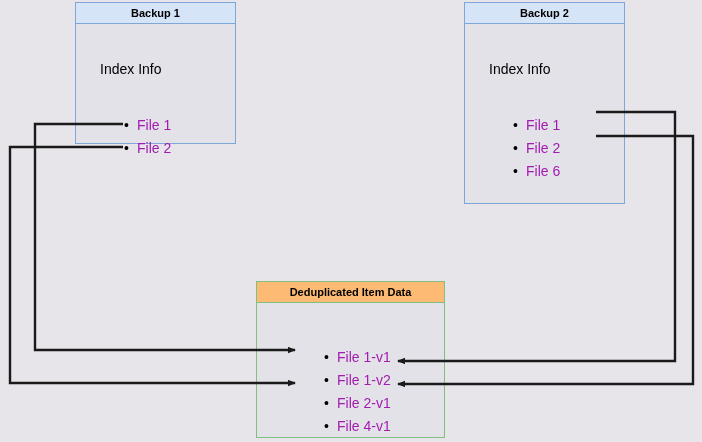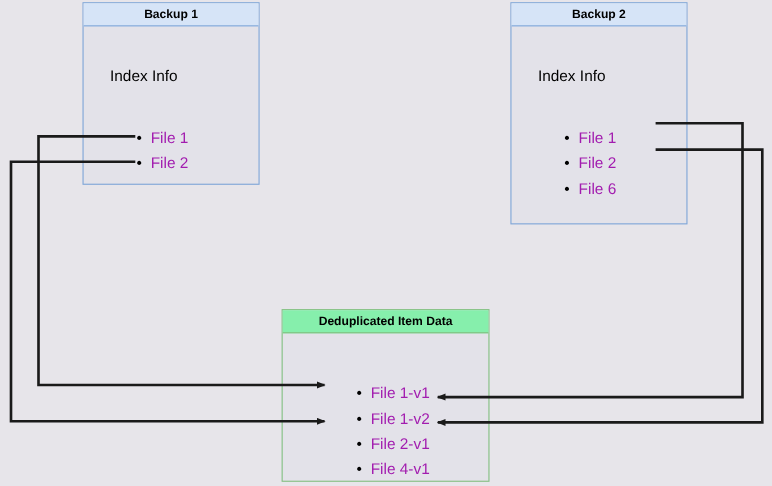--- a/index.html
+++ b/index.html
@@ -43,21 +43,21 @@
     height: 21px;
     line-height: 20px;
     text-align: center;
     font-size: 11px;
     font-weight: bold;
     color: #000;
     background: #d6e4f7;
     border-bottom: 1.5px solid #7ea6d8;
   }
   .node.green .node-header {
-    background: #86efac;
+    background: #fdba74;
     border-bottom-color: #82c080;
   }
   .node-body {
     position: relative;
     height: calc(100% - 21px);
   }
   .section-title {
     position: absolute;
     font-size: 14px;
     color: #000000;
@@ -78,21 +78,21 @@
   }
   ul.file-list li::before {
     content: "\2022";
     position: absolute;
     left: -13px;
     top: 0;
     font-size: 14px;
     color: #000;
   }
   
-  #backup1 { left: 75px;  top: 2px;   width: 161px; height: 166px; }
+  #backup1 { left: 75px;  top: 2px;   width: 161px; height: 142px; }
   #backup2 { left: 464px; top: 2px;   width: 161px; height: 202px; }
   #dedup   { left: 256px; top: 281px; width: 189px; height: 157px; }
   #backup1 .section-title { left: 24px; top: 37px; }
   #backup2 .section-title { left: 24px; top: 37px; }
   #backup1 ul.file-list { left: 45px; top: 90px; }
   #backup2 ul.file-list { left: 45px; top: 90px; }
   #dedup   ul.file-list { left: 64px; top: 43px; }
 </style>
 </head>
 <body>

